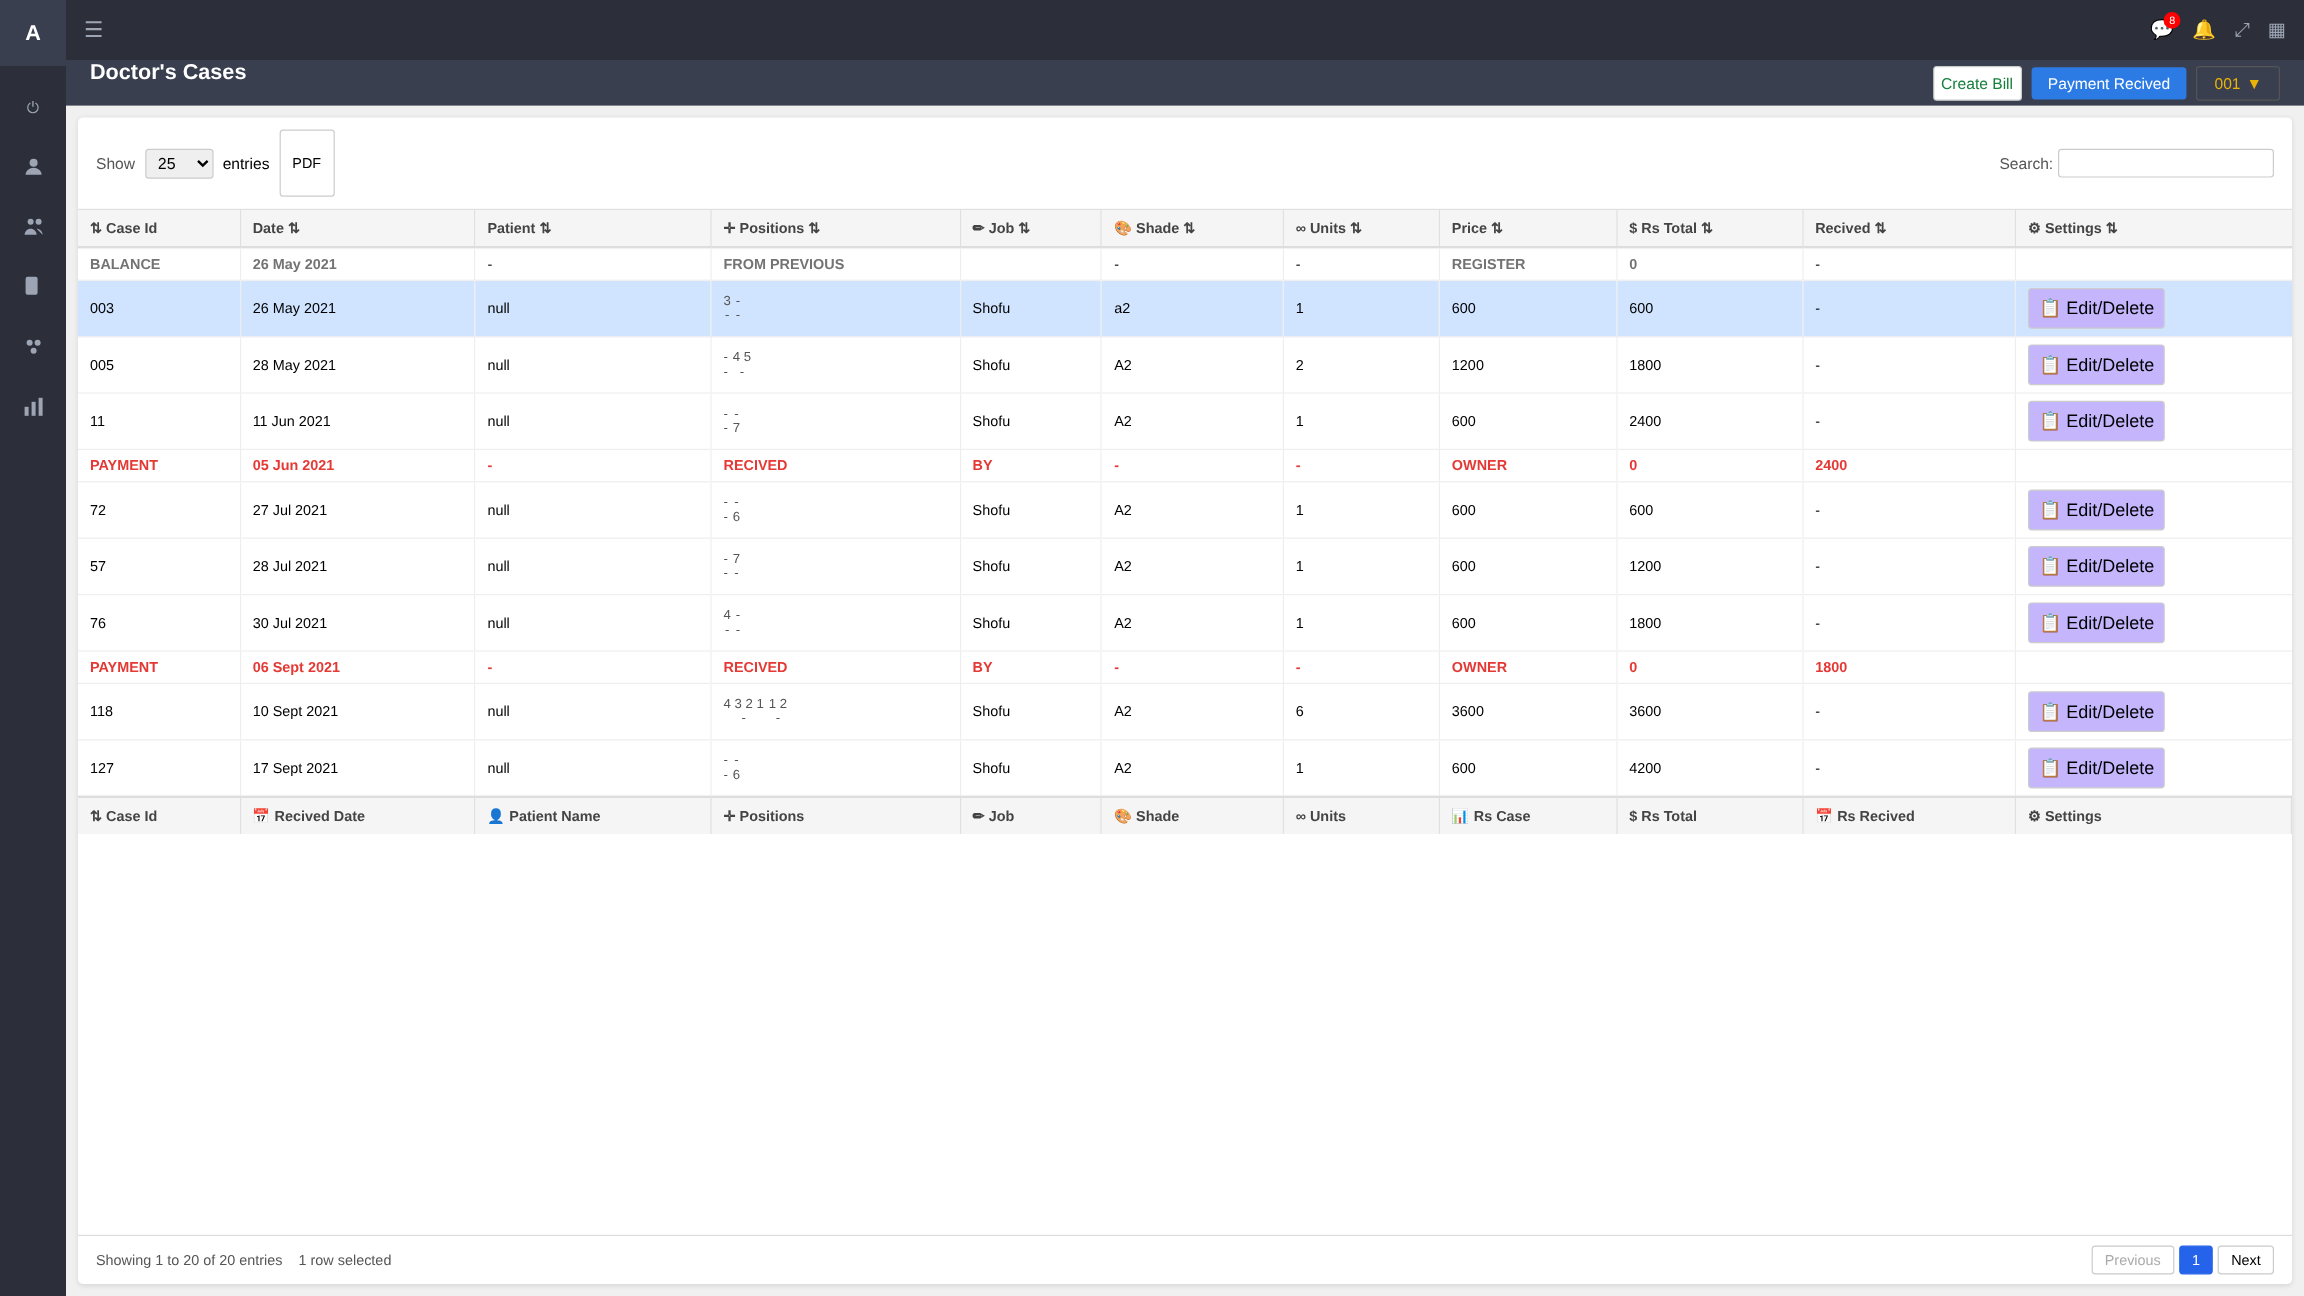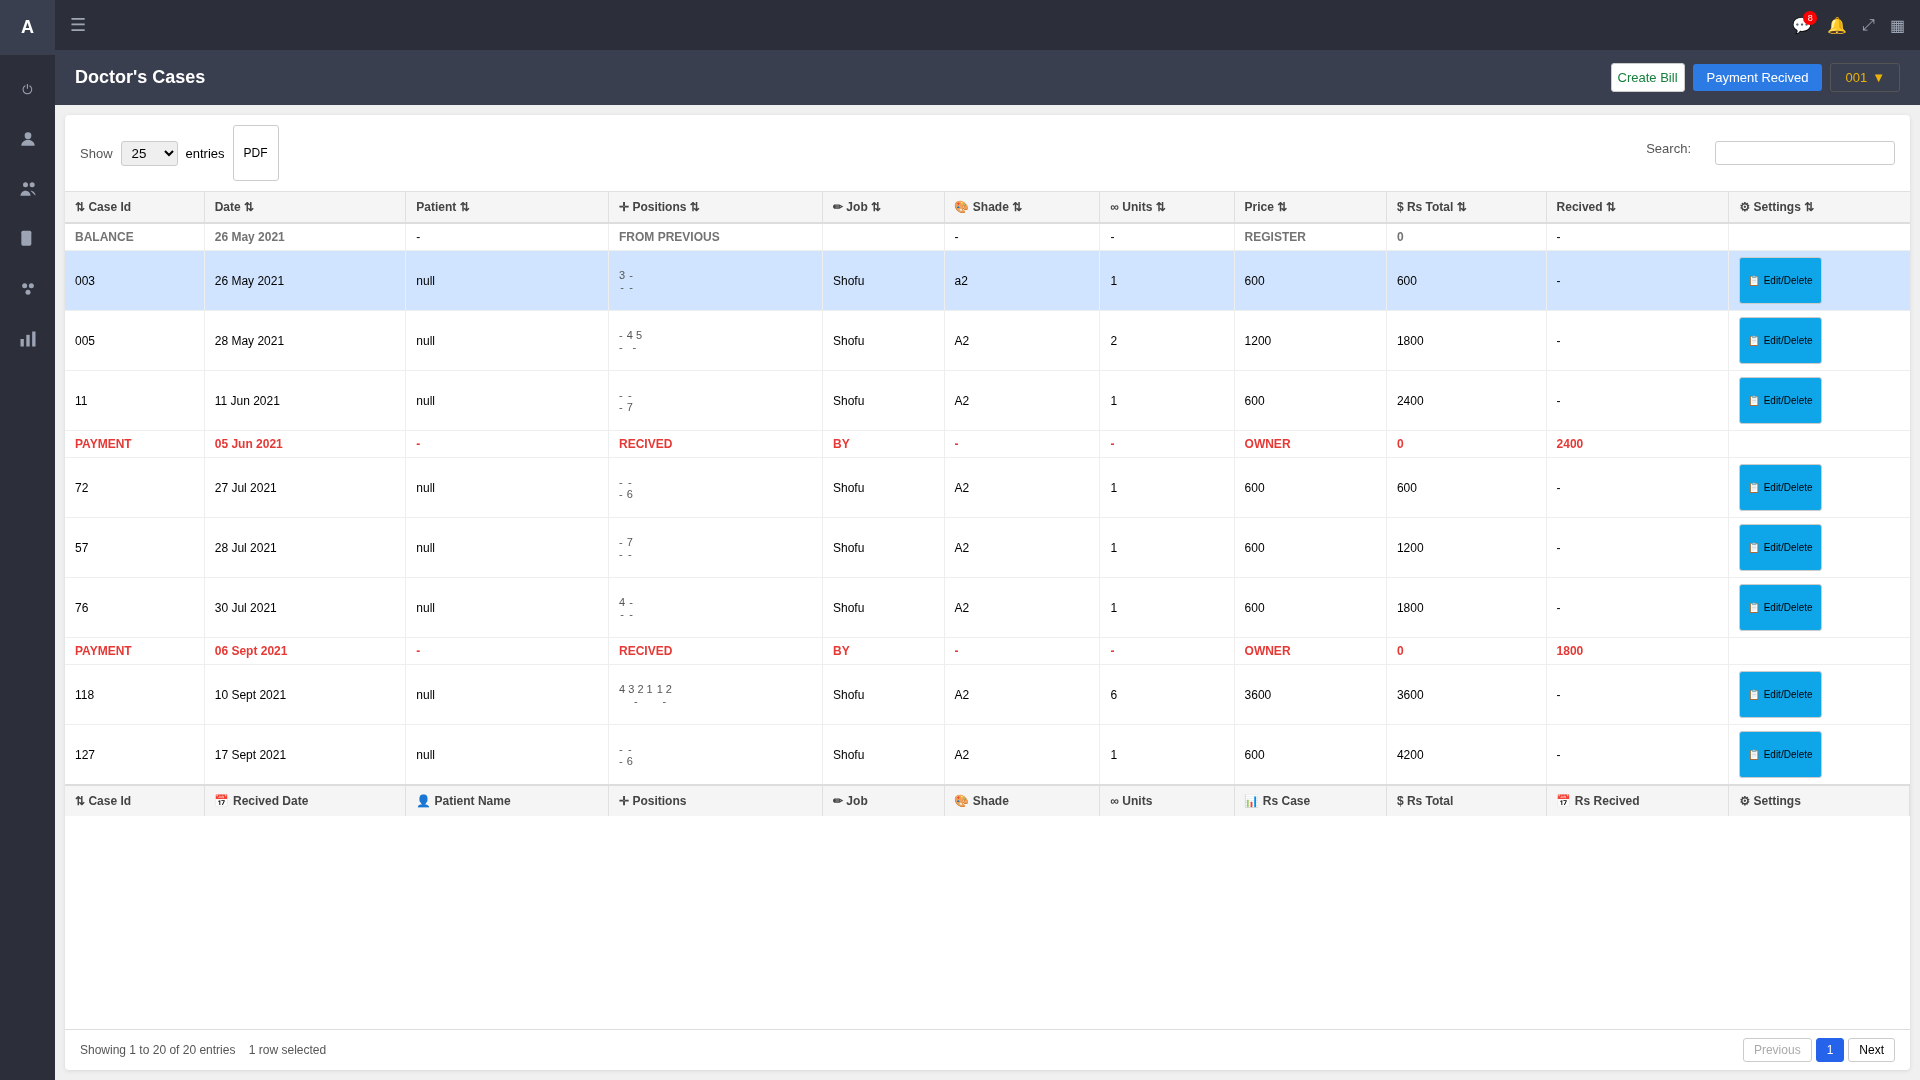--- a/index.html
+++ b/index.html
@@ -54,24 +54,23 @@
     .topbar-icon { color: #9da5b4; cursor: pointer; position: relative; font-size: 16px; }
     .badge {
       position: absolute; top: -5px; right: -5px;
       background: red; color: #fff; border-radius: 50%;
       width: 14px; height: 14px; font-size: 9px;
       display: flex; align-items: center; justify-content: center;
     }
 
     
     #page-header {
-      height: 55px;
+      height: 38px;
       background: #3a3f50;
       display: flex;
-      align-items: center;
       padding: 0 20px;
       justify-content: space-between;
       gap: 44px;
     }
     .page-title { color: #fff; font-size: 18px; font-weight: bold; }
     .page-actions { display: flex; gap: 8px; align-items: center; }
     .btn-create-bill {
       background: #fff; color: #15803d; border: 1px solid #ccc;
       padding: 6px 6px; cursor: pointer; border-radius: 3px; font-size: 13px;
     }
@@ -99,21 +98,21 @@
 
     
     .table-controls {
       padding: 10px 15px;
       display: flex;
       align-items: center;
       justify-content: space-between;
       border-bottom: 1px solid #e0e0e0;
     }
     .table-controls-left { display: flex; align-items: center; gap: 8px; }
-    .table-controls-right { display: flex; gap: 24px; }
+    .table-controls-right { display: flex; align-items: center; gap: 4px; }
     .show-label { color: #555; }
     .entries-select {
       padding: 3px 6px; border: 1px solid #ccc; border-radius: 3px;
     }
     .btn-pdf {
       background: #fff; border: 1px solid #ccc; padding: 20px 10px;
       cursor: pointer; border-radius: 3px; font-size: 12px;
     }
     .search-label { color: #555; }
     .search-input {
@@ -150,23 +149,23 @@
       padding: 6px 10px;
       border-right: 1px solid #eee;
       vertical-align: middle;
     }
     tbody td:last-child { border-right: none; }
 
     .text-green { color: #737373; font-weight: bold; }
     .text-red { color: #e53935; font-weight: bold; }
 
     .btn-edit-delete {
-      background: #0ea5e9; border: 1px solid #ccc;
-      padding: 17px 8px; cursor: pointer; border-radius: 3px;
-      font-size: 10px; white-space: nowrap;
+      background: #c4b5fd; border: 1px solid #ccc;
+      padding: 7px 8px; cursor: pointer; border-radius: 3px;
+      font-size: 15px; white-space: nowrap;
     }
 
     .positions-cell { display: flex; gap: 4px; }
     .pos-col { display: flex; flex-direction: column; align-items: center; font-size: 11px; color: #555; }
 
     tfoot td {
       background: #f5f5f5;
       border-top: 2px solid #ddd;
       border-right: 1px solid #e0e0e0;
       padding: 8px 10px;

